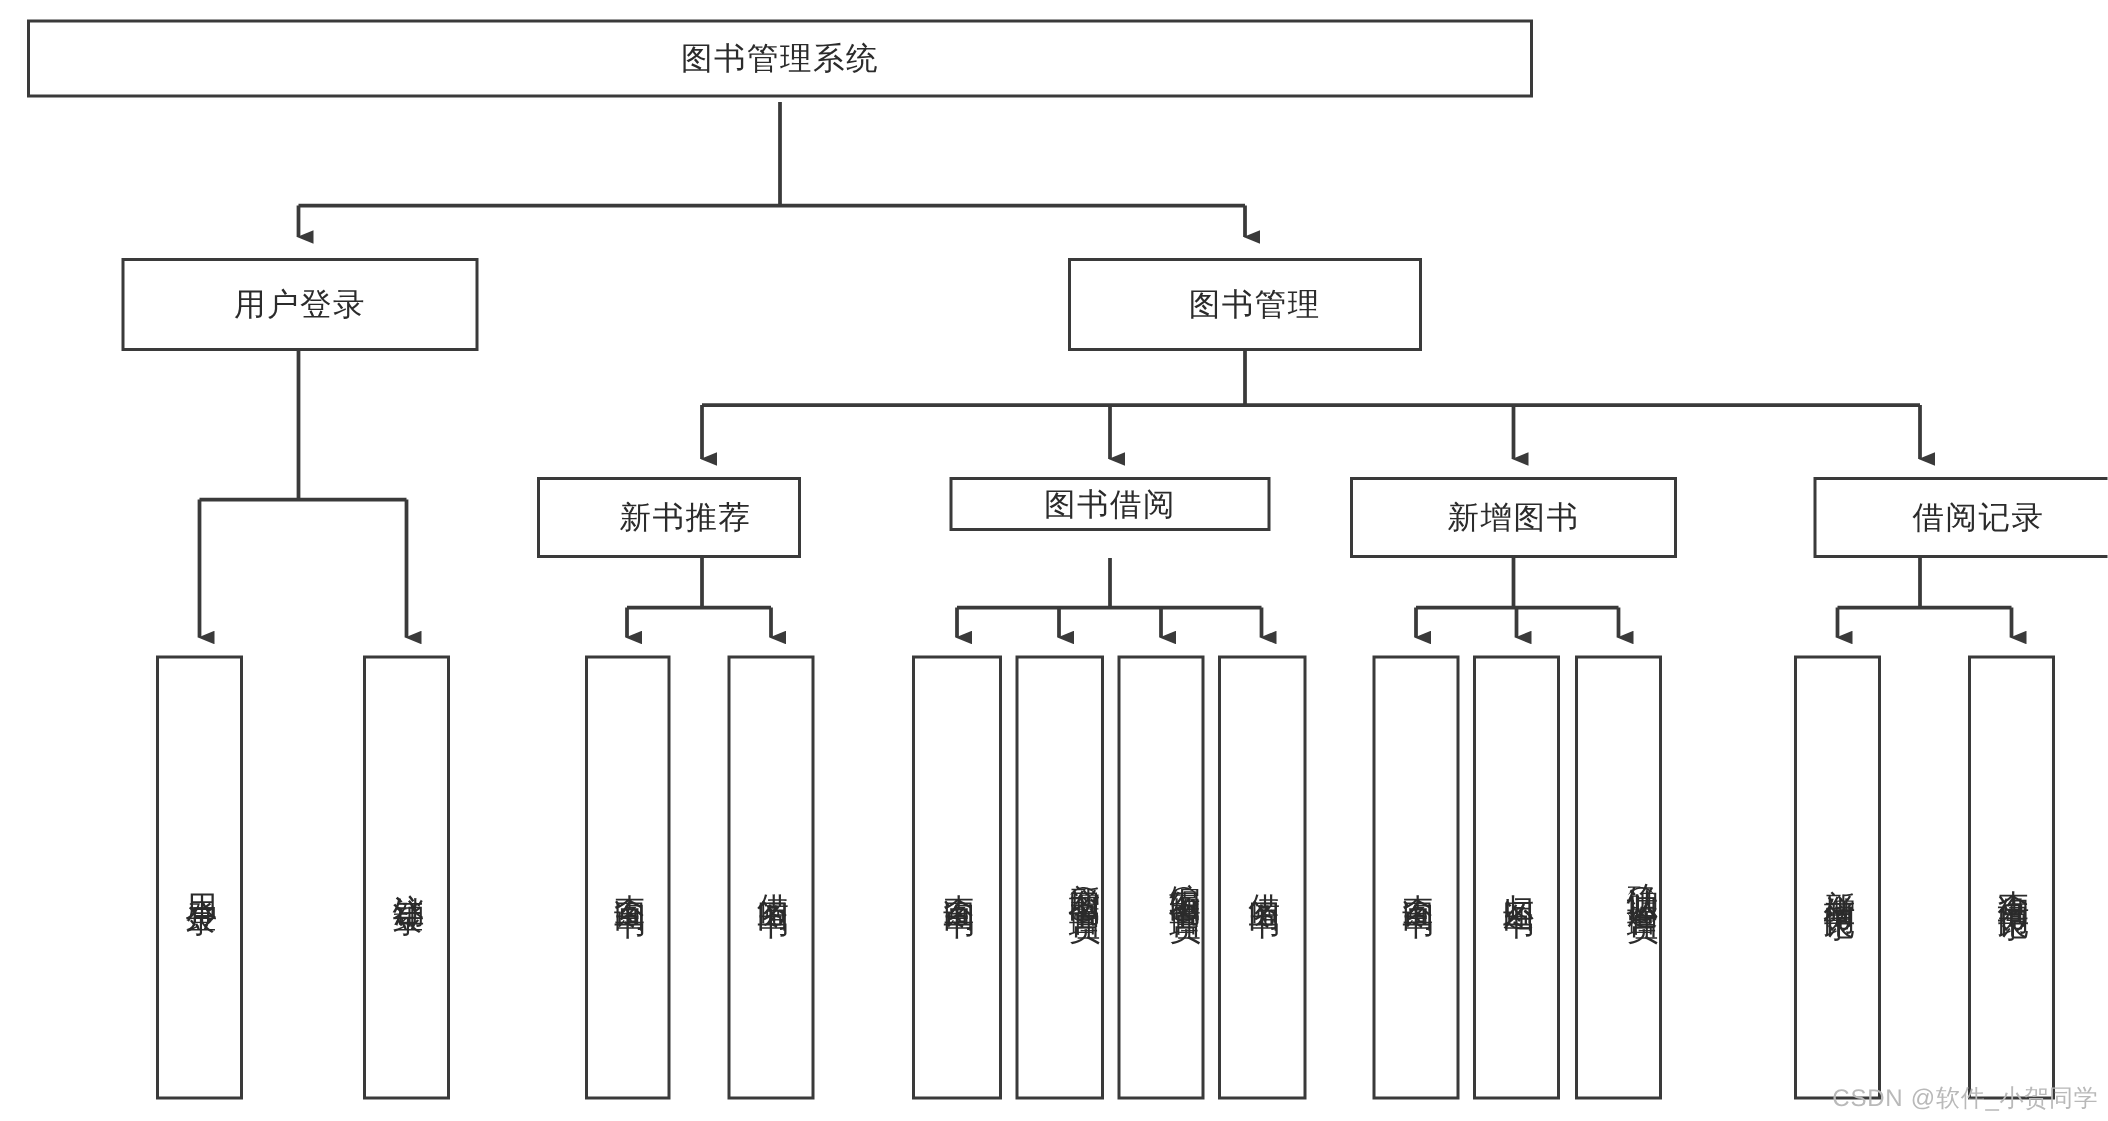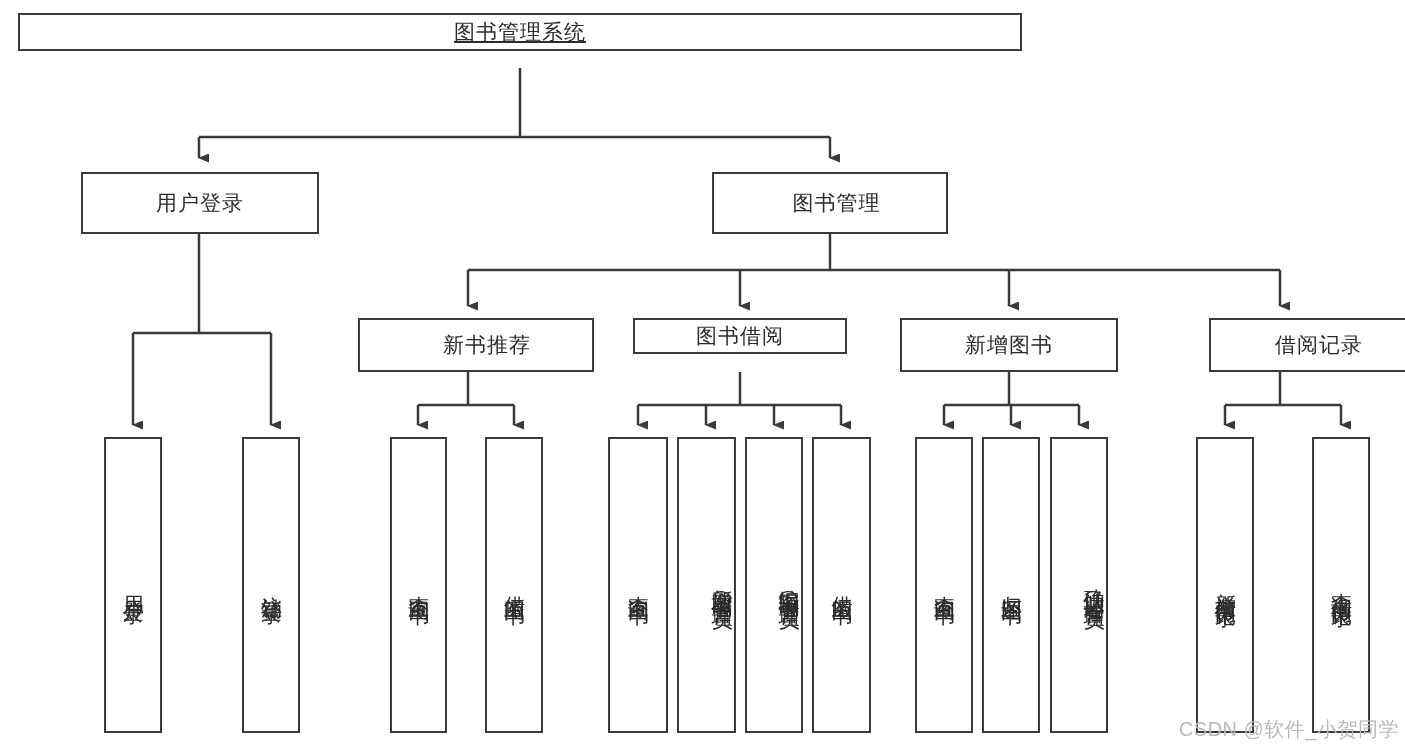--- a/index.html
+++ b/index.html
@@ -8,21 +8,21 @@
   #stage{position:relative;width:1405px;height:747px;background:#ffffff;}
   svg#edges{position:absolute;left:0;top:0;width:1405px;height:747px;}
   .node{position:absolute;box-sizing:border-box;background:#ffffff;
         border:2px solid #3a3a3a;display:flex;align-items:center;
         justify-content:center;color:#2b2b2b;}
   .node.h{font-size:21px;letter-spacing:1px;}
   .node.v{writing-mode:vertical-rl;text-orientation:upright;
           font-size:21px;letter-spacing:3px;line-height:1.18;
           padding:6px 0;}
   .node.v.toptext{align-items:flex-start;}
-  .watermark{position:absolute;right:6px;bottom:4px;font-size:20px;
+  .watermark{position:absolute;right:6px;bottom:4px;font-size:16px;
              color:#b9b9b9;letter-spacing:.5px;white-space:nowrap;}
 </style>
 </head>
 <body>
 
 <div id="stage">
 
   <svg id="edges" viewBox="0 0 1405 747">
     <defs>
       <marker id="arw" markerWidth="9" markerHeight="11" refX="4.5" refY="10" orient="auto" markerUnits="userSpaceOnUse">
@@ -66,26 +66,26 @@
       <path d="M1011,405 L1011,425" marker-end="url(#arw)"></path>
       <path d="M1079,405 L1079,425" marker-end="url(#arw)"></path>
 
       <path d="M1280,372 L1280,405"></path>
       <path d="M1225,405 L1341,405"></path>
       <path d="M1225,405 L1225,425" marker-end="url(#arw)"></path>
       <path d="M1341,405 L1341,425" marker-end="url(#arw)"></path>
     </g>
   </svg>
 
-  <div class="node h" style="left:18px;top:13px;width:1004px;height:38px;text-decoration:underline;">图书管理系统</div>
+  <div class="node h" style="left:18px;top:13px;width:1004px;height:52px;">图书管理系统</div>
 
   <div class="node h" style="left:81px;top:172px;width:238px;height:62px;">用户登录</div>
   <div class="node h" style="left:712px;top:172px;width:236px;height:62px;padding-left:13px;">图书管理</div>
 
-  <div class="node h" style="left:358px;top:318px;width:236px;height:54px;padding-left:22px;">新书推荐</div>
+  <div class="node h" style="left:358px;top:318px;width:176px;height:54px;padding-left:22px;">新书推荐</div>
   <div class="node h" style="left:633px;top:318px;width:214px;height:36px;">图书借阅</div>
   <div class="node h" style="left:900px;top:318px;width:218px;height:54px;">新增图书</div>
   <div class="node h" style="left:1170px;top:318px;width:220px;height:54px;margin-left:39px;">借阅记录</div>
 
   <div class="node v" style="left:104px;top:437px;width:58px;height:296px;">用户登录</div>
   <div class="node v" style="left:242px;top:437px;width:58px;height:296px;">注销登录</div>
 
   <div class="node v" style="left:390px;top:437px;width:57px;height:296px;">查询图书</div>
   <div class="node v" style="left:485px;top:437px;width:58px;height:296px;">借阅图书</div>
 

